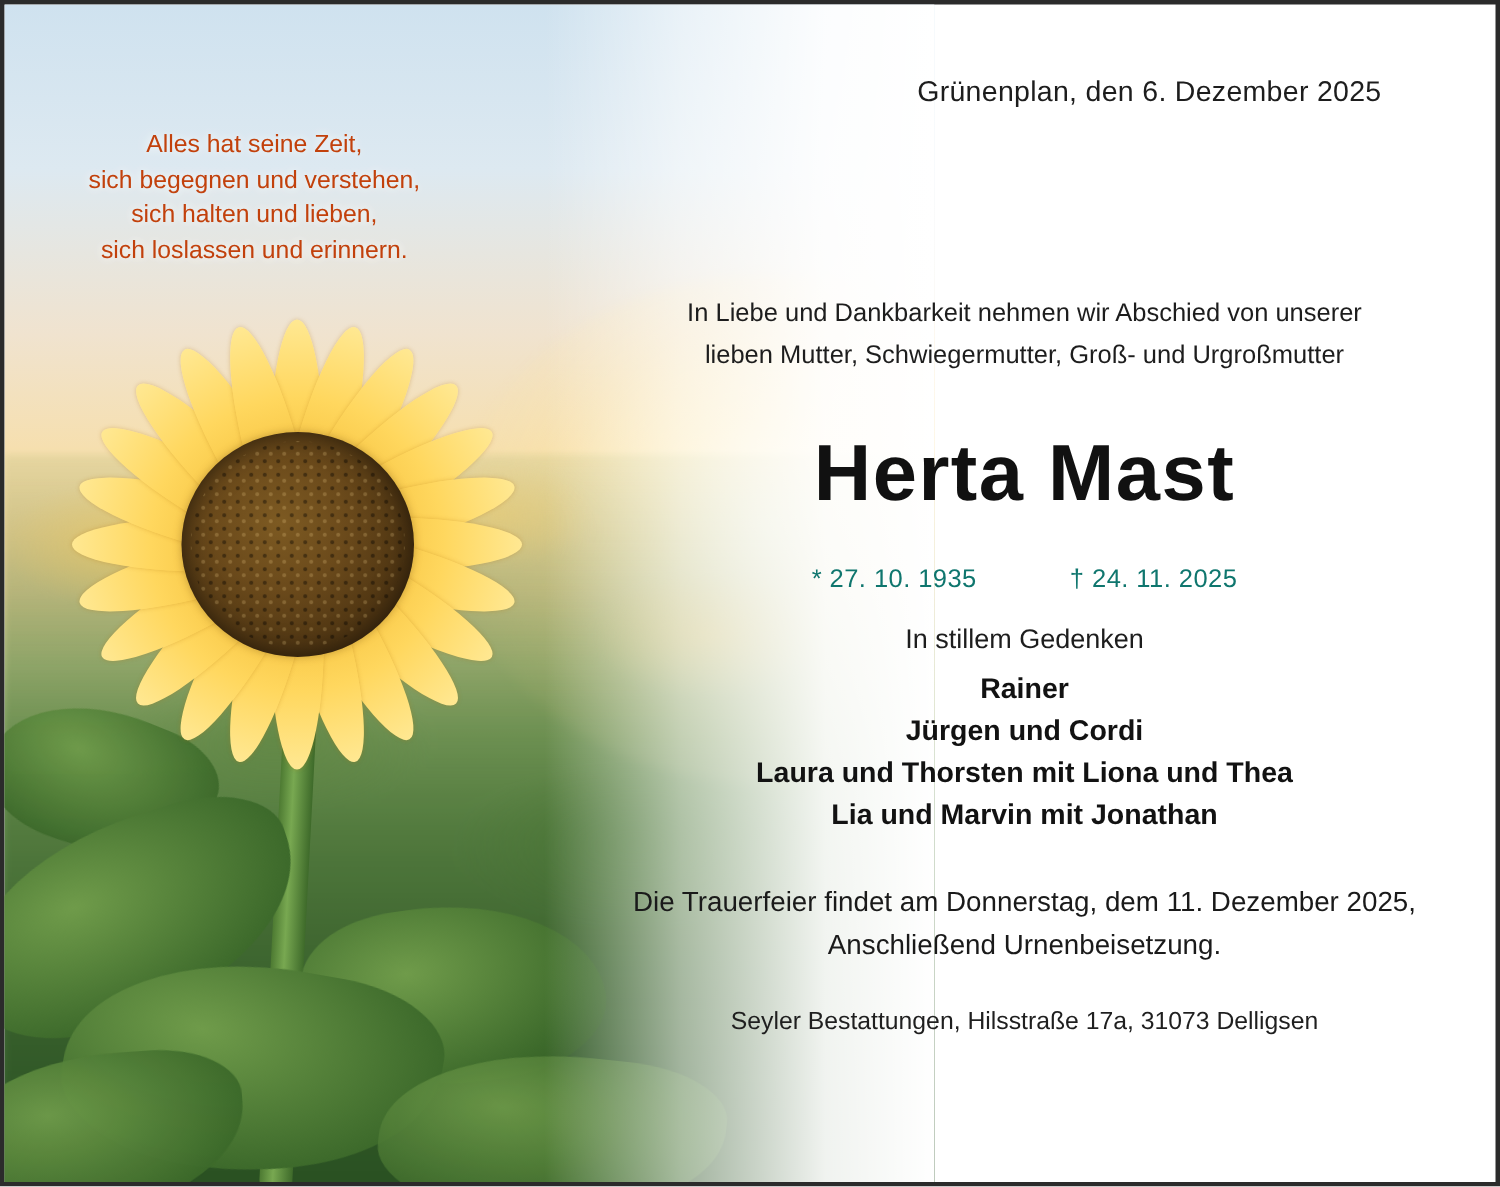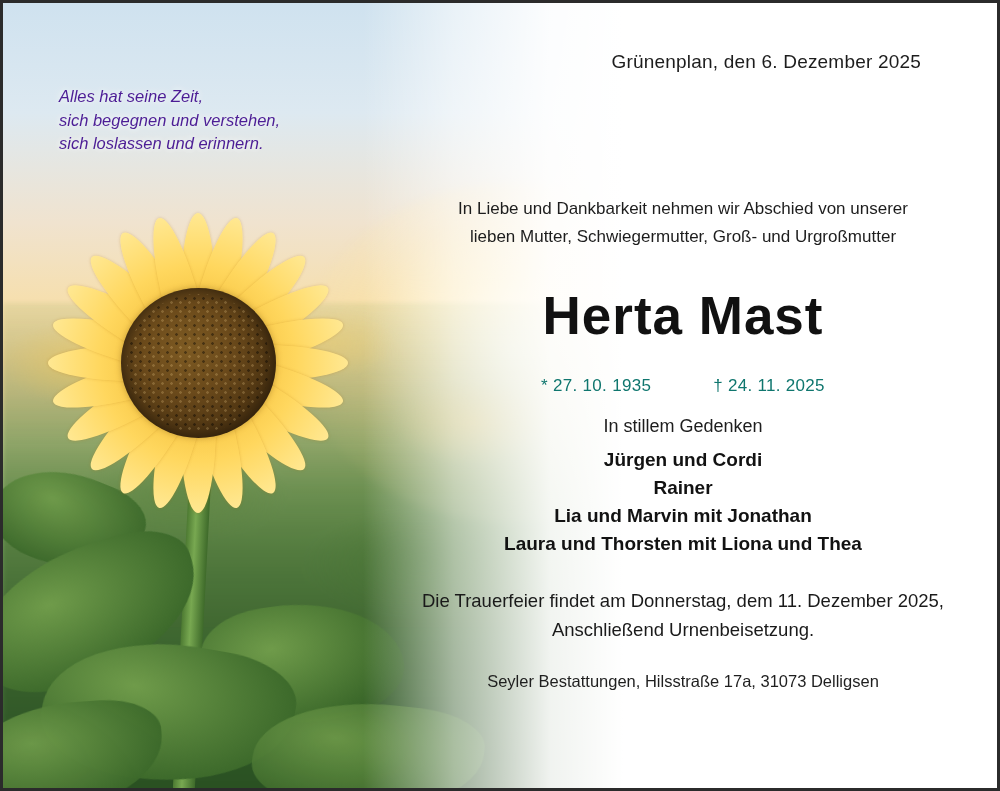--- a/index.html
+++ b/index.html
@@ -171,25 +171,25 @@
     right: 58px;
     top: 48px;
     font-size: 19px;
     color: #1d1d1d;
     letter-spacing: .2px;
   }
   .verse {
     position: absolute;
     left: 56px;
     top: 82px;
-    font-style: italic;
     font-size: 16.5px;
     line-height: 23.5px;
-    color: #4c1d95;
+    color: #c2410c;
     text-shadow: 0 0 6px rgba(255,255,255,.85), 0 0 14px rgba(255,255,255,.7);
+    text-align: center;
   }
   .verse div { white-space: nowrap; }
 
   .main-block {
     position: absolute;
     left: 400px;
     top: 192px;
     width: 560px;
     text-align: center;
   }
@@ -287,20 +287,21 @@
     <div class="photo-fade"></div>
   </div>
 
   <div class="content">
 
     <div class="date-line">Grünenplan, den 6. Dezember 2025</div>
 
     <div class="verse">
       <div>Alles hat seine Zeit,</div>
       <div>sich begegnen und verstehen,</div>
+      <div>sich halten und lieben,</div>
       <div>sich loslassen und erinnern.</div>
     </div>
 
     <div class="main-block">
 
       <div class="intro">
         <div>In Liebe und Dankbarkeit nehmen wir Abschied von unserer</div>
         <div>lieben Mutter, Schwiegermutter, Groß- und Urgroßmutter</div>
       </div>
 
@@ -308,24 +309,24 @@
 
       <div class="dates">
         <span>* 27. 10. 1935</span>
         <span class="sep"></span>
         <span>† 24. 11. 2025</span>
       </div>
 
       <div class="memory-head">In stillem Gedenken</div>
 
       <div class="survivors">
+        <div>Rainer</div>
         <div>Jürgen und Cordi</div>
-        <div>Rainer</div>
+        <div>Laura und Thorsten mit Liona und Thea</div>
         <div>Lia und Marvin mit Jonathan</div>
-        <div>Laura und Thorsten mit Liona und Thea</div>
       </div>
 
       <div class="ceremony">
         <div>Die Trauerfeier findet am Donnerstag, dem 11. Dezember 2025,</div>
         <div>Anschließend Urnenbeisetzung.</div>
       </div>
 
       <div class="funeral-home">Seyler Bestattungen, Hilsstraße 17a, 31073 Delligsen</div>
 
     </div>

